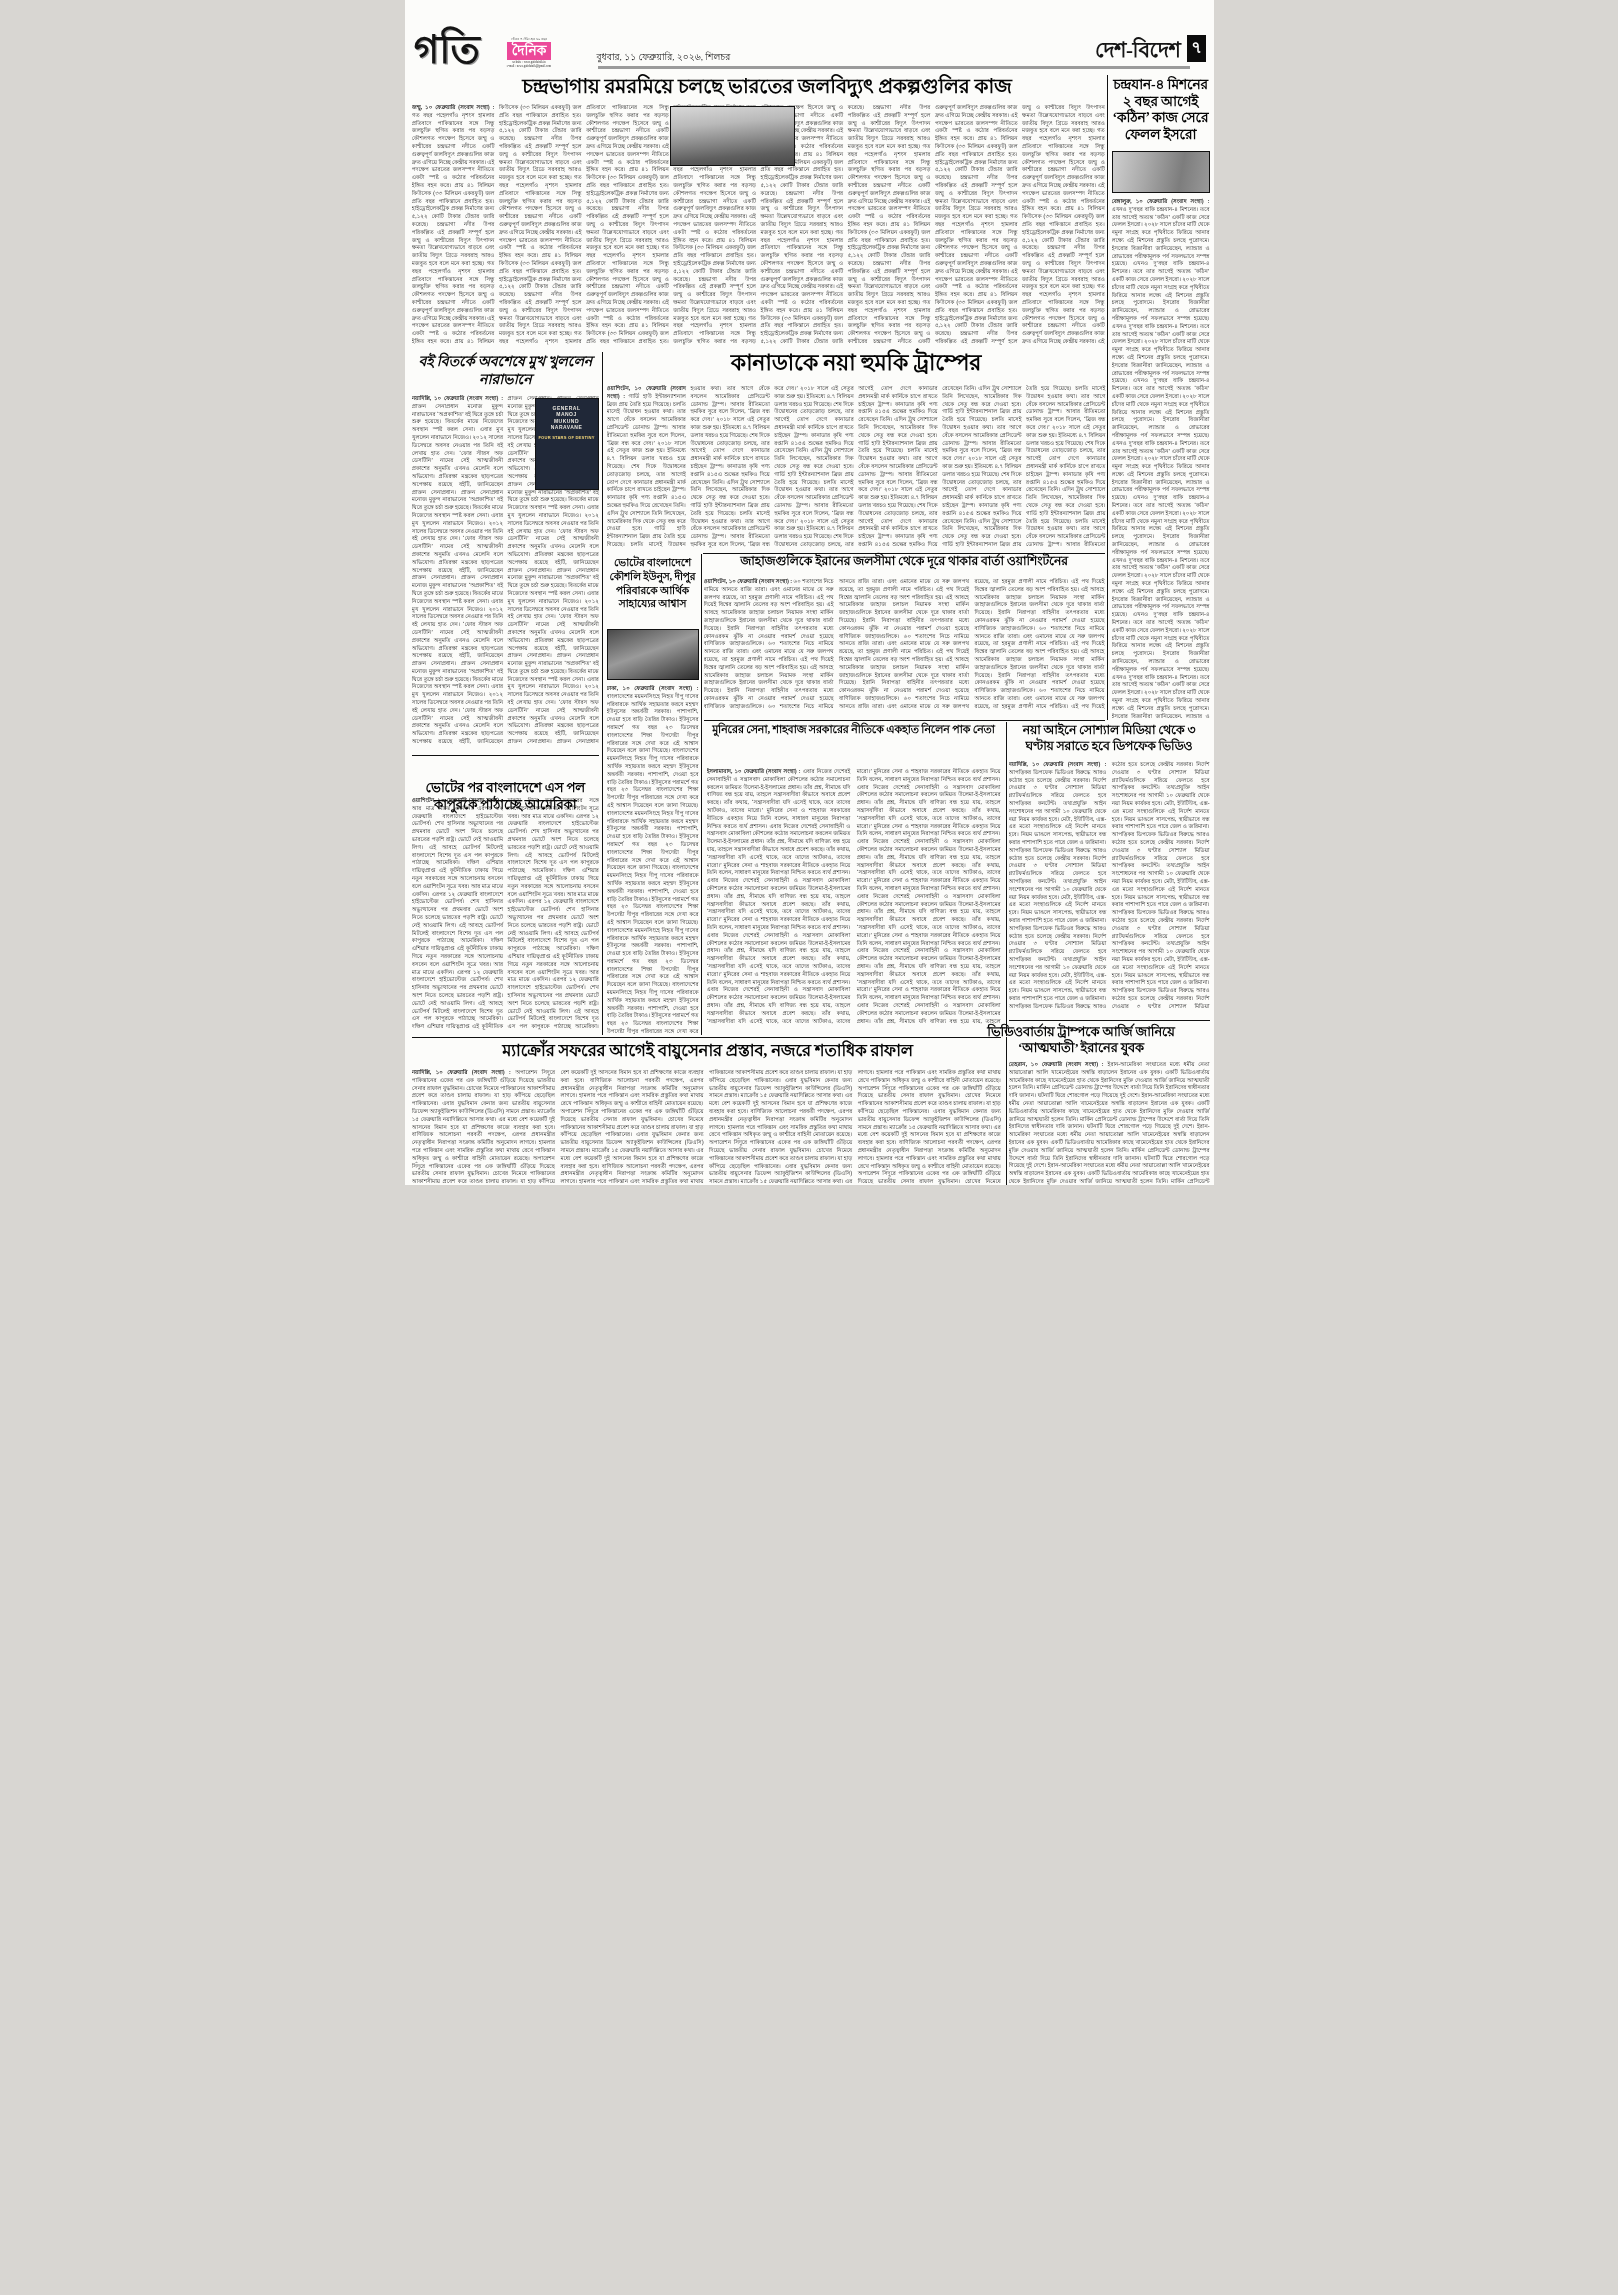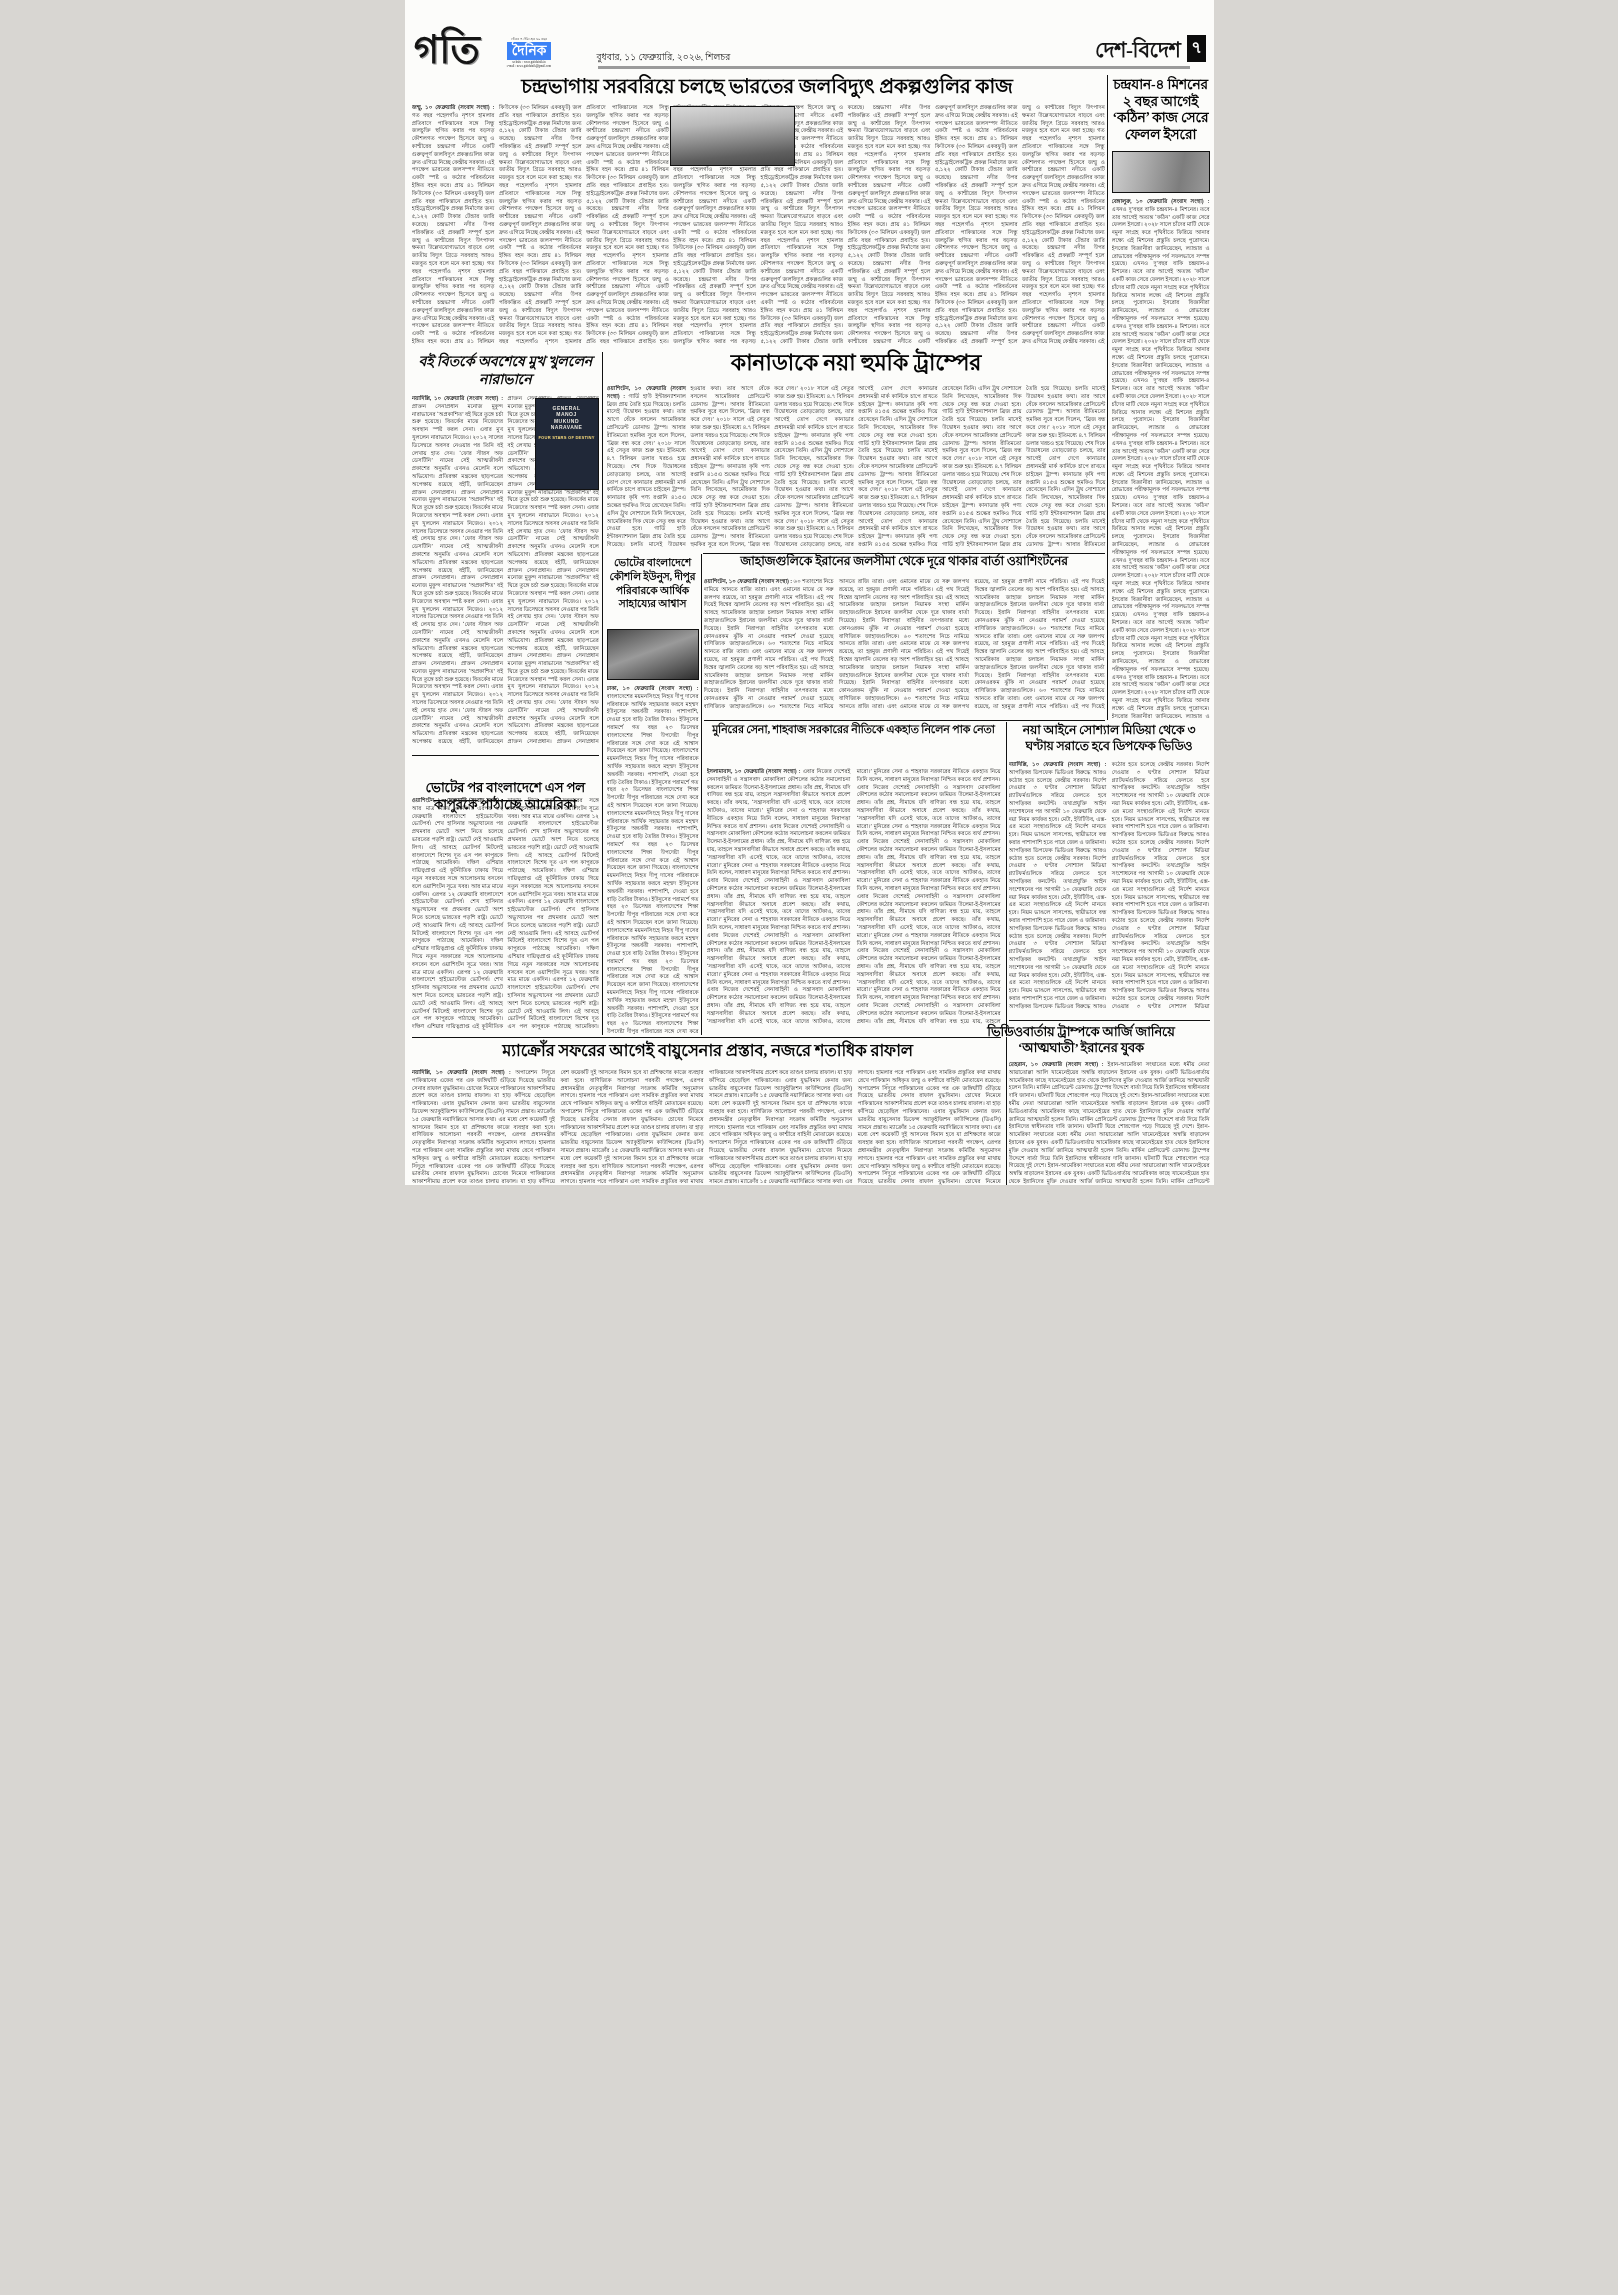--- a/index.html
+++ b/index.html
@@ -16,21 +16,21 @@
     overflow:hidden;column-fill:auto;
   }
   .dateline{font-weight:700;}
   .photo{border:0.9px solid #111;box-sizing:border-box;}
   .rule-h{background:#111;height:0.9px;}
   .rule-v{background:#111;width:0.5px;}
   
   .logo{font-size:39px;font-weight:900;line-height:.9;
         text-shadow:1.4px 1.4px 0 #9a9a9a;}
   .brand-top{font-size:3.2px;letter-spacing:0.1px;}
-  .brand-box{background:#3b82f6;color:#fff;font-size:13.8px;font-weight:900;
+  .brand-box{background:#ec4899;color:#fff;font-size:13.8px;font-weight:900;
              padding:0.5px 4.6px 1.8px;display:inline-block;line-height:1.1;}
   .brand-web{font-size:3px;color:#333;line-height:1.35;}
   .issue-date{font-size:9.2px;font-weight:400;}
   .section-title{font-size:21px;font-weight:900;letter-spacing:-0.5px;}
   .pagenum{background:#0c0c0c;color:#fff;font-size:16.5px;font-weight:700;
            width:19px;height:27px;display:flex;align-items:center;justify-content:center;}
   .gray-rule{background:#9b9b9b;height:2.8px;}
   .cover-txt{color:#e8e6df;font-family:"Liberation Sans","DejaVu Sans",sans-serif;
              font-weight:700;font-size:5px;line-height:1.3;letter-spacing:0.5px;}
   .cover-title{color:#f5d87a;font-size:4.1px;letter-spacing:0.2px;margin-top:4.6px;}
@@ -47,21 +47,21 @@
     <div class="brand-top">গৌরব ও ঐতিহ্যের ৬৯ বছর</div>
     <div class="brand-box">দৈনিক</div>
     <div class="brand-web">website : www.gatidainik.in</div>
     <div class="brand-web">e-mail : news.gatidainik@gmail.com</div>
   </div>
   <div class="abs issue-date" style="left:192px;top:19px;">বুধবার, ১১ ফেব্রুয়ারি, ২০২৬, শিলচর</div>
   <div class="abs gray-rule" style="left:193px;top:35px;width:592px;"></div>
   <div class="abs section-title" style="right:33px;top:2.8px;">দেশ-বিদেশ</div>
   <div class="abs pagenum" style="right:7.3px;top:3.7px;">৭</div>
 
-  <div class="abs hl center" style="left:39px;top:44px;width:647px;font-size:20px;">চন্দ্রভাগায় সরবরিয়ে চলছে ভারতের জলবিদ্যুৎ প্রকল্পগুলির কাজ</div>
+  <div class="abs hl center" style="left:39px;top:44px;width:647px;font-size:20px;">চন্দ্রভাগায় রমরমিয়ে চলছে ভারতের জলবিদ্যুৎ প্রকল্পগুলির কাজ</div>
   <div class="abs body-txt" style="left:7.3px;top:73px;width:693px;height:242px;column-count:8;column-gap:4.6px;">
     <span class="dateline">জম্মু, ১০ ফেব্রুয়ারি (সংবাদ সংস্থা) :</span>
     <span> গত বছর পহেলগাঁও নৃশংস হামলার প্রতিবাদে পাকিস্তানের সঙ্গে সিন্ধু জলচুক্তি স্থগিত করার পর বড়সড় কৌশলগত পদক্ষেপ হিসেবে জম্মু ও কাশ্মীরের চন্দ্রভাগা নদীতে একটি গুরুত্বপূর্ণ জলবিদ্যুৎ প্রকল্পগুলির কাজ দ্রুত এগিয়ে নিচ্ছে কেন্দ্রীয় সরকার। এই পদক্ষেপ ভারতের জলসম্পদ নীতিতে একটা স্পষ্ট ও কঠোর পরিবর্তনের ইঙ্গিত বহন করে। প্রায় ৪১ বিলিয়ন কিউসেক (৩৩ মিলিয়ন একরফুট) জল প্রতি বছর পাকিস্তানে প্রবাহিত হত। হাইড্রোইলেকট্রিক প্রকল্প নির্মাণের জন্য ৫,১২২ কোটি টাকার টেন্ডার জারি করেছে। চন্দ্রভাগা নদীর উপর পরিকল্পিত এই প্রকল্পটি সম্পূর্ণ হলে জম্মু ও কাশ্মীরের বিদ্যুৎ উৎপাদন ক্ষমতা উল্লেখযোগ্যভাবে বাড়বে এবং জাতীয় বিদ্যুৎ গ্রিডে সরবরাহ আরও মজবুত হবে বলে মনে করা হচ্ছে। গত বছর পহেলগাঁও নৃশংস হামলার প্রতিবাদে পাকিস্তানের সঙ্গে সিন্ধু জলচুক্তি স্থগিত করার পর বড়সড় কৌশলগত পদক্ষেপ হিসেবে জম্মু ও কাশ্মীরের চন্দ্রভাগা নদীতে একটি গুরুত্বপূর্ণ জলবিদ্যুৎ প্রকল্পগুলির কাজ দ্রুত এগিয়ে নিচ্ছে কেন্দ্রীয় সরকার। এই পদক্ষেপ ভারতের জলসম্পদ নীতিতে একটা স্পষ্ট ও কঠোর পরিবর্তনের ইঙ্গিত বহন করে। প্রায় ৪১ বিলিয়ন কিউসেক (৩৩ মিলিয়ন একরফুট) জল প্রতি বছর পাকিস্তানে প্রবাহিত হত। হাইড্রোইলেকট্রিক প্রকল্প নির্মাণের জন্য ৫,১২২ কোটি টাকার টেন্ডার জারি করেছে। চন্দ্রভাগা নদীর উপর পরিকল্পিত এই প্রকল্পটি সম্পূর্ণ হলে জম্মু ও কাশ্মীরের বিদ্যুৎ উৎপাদন ক্ষমতা উল্লেখযোগ্যভাবে বাড়বে এবং জাতীয় বিদ্যুৎ গ্রিডে সরবরাহ আরও মজবুত হবে বলে মনে করা হচ্ছে। গত বছর পহেলগাঁও নৃশংস হামলার প্রতিবাদে পাকিস্তানের সঙ্গে সিন্ধু জলচুক্তি স্থগিত করার পর বড়সড় কৌশলগত পদক্ষেপ হিসেবে জম্মু ও কাশ্মীরের চন্দ্রভাগা নদীতে একটি গুরুত্বপূর্ণ জলবিদ্যুৎ প্রকল্পগুলির কাজ দ্রুত এগিয়ে নিচ্ছে কেন্দ্রীয় সরকার। এই পদক্ষেপ ভারতের জলসম্পদ নীতিতে একটা স্পষ্ট ও কঠোর পরিবর্তনের ইঙ্গিত বহন করে। প্রায় ৪১ বিলিয়ন কিউসেক (৩৩ মিলিয়ন একরফুট) জল প্রতি বছর পাকিস্তানে প্রবাহিত হত। হাইড্রোইলেকট্রিক প্রকল্প নির্মাণের জন্য ৫,১২২ কোটি টাকার টেন্ডার জারি করেছে। চন্দ্রভাগা নদীর উপর পরিকল্পিত এই প্রকল্পটি সম্পূর্ণ হলে জম্মু ও কাশ্মীরের বিদ্যুৎ উৎপাদন ক্ষমতা উল্লেখযোগ্যভাবে বাড়বে এবং জাতীয় বিদ্যুৎ গ্রিডে সরবরাহ আরও মজবুত হবে বলে মনে করা হচ্ছে। গত বছর পহেলগাঁও নৃশংস হামলার প্রতিবাদে পাকিস্তানের সঙ্গে সিন্ধু জলচুক্তি স্থগিত করার পর বড়সড় কৌশলগত পদক্ষেপ হিসেবে জম্মু ও কাশ্মীরের চন্দ্রভাগা নদীতে একটি গুরুত্বপূর্ণ জলবিদ্যুৎ প্রকল্পগুলির কাজ দ্রুত এগিয়ে নিচ্ছে কেন্দ্রীয় সরকার। এই পদক্ষেপ ভারতের জলসম্পদ নীতিতে একটা স্পষ্ট ও কঠোর পরিবর্তনের ইঙ্গিত বহন করে। প্রায় ৪১ বিলিয়ন কিউসেক (৩৩ মিলিয়ন একরফুট) জল প্রতি বছর পাকিস্তানে প্রবাহিত হত। হাইড্রোইলেকট্রিক প্রকল্প নির্মাণের জন্য ৫,১২২ কোটি টাকার টেন্ডার জারি করেছে। চন্দ্রভাগা নদীর উপর পরিকল্পিত এই প্রকল্পটি সম্পূর্ণ হলে জম্মু ও কাশ্মীরের বিদ্যুৎ উৎপাদন ক্ষমতা উল্লেখযোগ্যভাবে বাড়বে এবং জাতীয় বিদ্যুৎ গ্রিডে সরবরাহ আরও মজবুত হবে বলে মনে করা হচ্ছে। গত বছর পহেলগাঁও নৃশংস হামলার প্রতিবাদে পাকিস্তানের সঙ্গে সিন্ধু জলচুক্তি স্থগিত করার পর বড়সড় কৌশলগত পদক্ষেপ হিসেবে জম্মু ও কাশ্মীরের চন্দ্রভাগা নদীতে একটি গুরুত্বপূর্ণ জলবিদ্যুৎ প্রকল্পগুলির কাজ দ্রুত এগিয়ে নিচ্ছে কেন্দ্রীয় সরকার। এই পদক্ষেপ ভারতের জলসম্পদ নীতিতে একটা স্পষ্ট ও কঠোর পরিবর্তনের ইঙ্গিত বহন করে। প্রায় ৪১ বিলিয়ন কিউসেক (৩৩ মিলিয়ন একরফুট) জল প্রতি বছর পাকিস্তানে প্রবাহিত হত। হাইড্রোইলেকট্রিক প্রকল্প নির্মাণের জন্য ৫,১২২ কোটি টাকার টেন্ডার জারি করেছে। চন্দ্রভাগা নদীর উপর পরিকল্পিত এই প্রকল্পটি সম্পূর্ণ হলে জম্মু ও কাশ্মীরের বিদ্যুৎ উৎপাদন ক্ষমতা উল্লেখযোগ্যভাবে বাড়বে এবং জাতীয় বিদ্যুৎ গ্রিডে সরবরাহ আরও মজবুত হবে বলে মনে করা হচ্ছে। গত বছর পহেলগাঁও নৃশংস হামলার প্রতিবাদে পাকিস্তানের সঙ্গে সিন্ধু জলচুক্তি স্থগিত করার পর বড়সড় কৌশলগত পদক্ষেপ হিসেবে জম্মু ও কাশ্মীরের চন্দ্রভাগা নদীতে একটি গুরুত্বপূর্ণ জলবিদ্যুৎ প্রকল্পগুলির কাজ দ্রুত এগিয়ে নিচ্ছে কেন্দ্রীয় সরকার। এই পদক্ষেপ ভারতের জলসম্পদ নীতিতে একটা স্পষ্ট ও কঠোর পরিবর্তনের ইঙ্গিত বহন করে। প্রায় ৪১ বিলিয়ন কিউসেক (৩৩ মিলিয়ন একরফুট) জল প্রতি বছর পাকিস্তানে প্রবাহিত হত। হাইড্রোইলেকট্রিক প্রকল্প নির্মাণের জন্য ৫,১২২ কোটি টাকার টেন্ডার জারি করেছে। চন্দ্রভাগা নদীর উপর পরিকল্পিত এই প্রকল্পটি সম্পূর্ণ হলে জম্মু ও কাশ্মীরের বিদ্যুৎ উৎপাদন ক্ষমতা উল্লেখযোগ্যভাবে বাড়বে এবং জাতীয় বিদ্যুৎ গ্রিডে সরবরাহ আরও মজবুত হবে বলে মনে করা হচ্ছে। গত বছর পহেলগাঁও নৃশংস হামলার প্রতিবাদে পাকিস্তানের সঙ্গে সিন্ধু জলচুক্তি স্থগিত করার পর বড়সড় কৌশলগত পদক্ষেপ হিসেবে জম্মু ও কাশ্মীরের চন্দ্রভাগা নদীতে একটি গুরুত্বপূর্ণ জলবিদ্যুৎ প্রকল্পগুলির কাজ দ্রুত এগিয়ে নিচ্ছে কেন্দ্রীয় সরকার। এই পদক্ষেপ ভারতের জলসম্পদ নীতিতে একটা স্পষ্ট ও কঠোর পরিবর্তনের ইঙ্গিত বহন করে। প্রায় ৪১ বিলিয়ন কিউসেক (৩৩ মিলিয়ন একরফুট) জল প্রতি বছর পাকিস্তানে প্রবাহিত হত। হাইড্রোইলেকট্রিক প্রকল্প নির্মাণের জন্য ৫,১২২ কোটি টাকার টেন্ডার জারি করেছে। চন্দ্রভাগা নদীর উপর পরিকল্পিত এই প্রকল্পটি সম্পূর্ণ হলে জম্মু ও কাশ্মীরের বিদ্যুৎ উৎপাদন ক্ষমতা উল্লেখযোগ্যভাবে বাড়বে এবং জাতীয় বিদ্যুৎ গ্রিডে সরবরাহ আরও মজবুত হবে বলে মনে করা হচ্ছে। গত বছর পহেলগাঁও নৃশংস হামলার প্রতিবাদে পাকিস্তানের সঙ্গে সিন্ধু জলচুক্তি স্থগিত করার পর বড়সড় কৌশলগত পদক্ষেপ হিসেবে জম্মু ও কাশ্মীরের চন্দ্রভাগা নদীতে একটি গুরুত্বপূর্ণ জলবিদ্যুৎ প্রকল্পগুলির কাজ দ্রুত এগিয়ে নিচ্ছে কেন্দ্রীয় সরকার। এই পদক্ষেপ ভারতের জলসম্পদ নীতিতে একটা স্পষ্ট ও কঠোর পরিবর্তনের ইঙ্গিত বহন করে। প্রায় ৪১ বিলিয়ন কিউসেক (৩৩ মিলিয়ন একরফুট) জল প্রতি বছর পাকিস্তানে প্রবাহিত হত। হাইড্রোইলেকট্রিক প্রকল্প নির্মাণের জন্য ৫,১২২ কোটি টাকার টেন্ডার জারি করেছে। চন্দ্রভাগা নদীর উপর পরিকল্পিত এই প্রকল্পটি সম্পূর্ণ হলে জম্মু ও কাশ্মীরের বিদ্যুৎ উৎপাদন ক্ষমতা উল্লেখযোগ্যভাবে বাড়বে এবং জাতীয় বিদ্যুৎ গ্রিডে সরবরাহ আরও মজবুত হবে বলে মনে করা হচ্ছে। গত বছর পহেলগাঁও নৃশংস হামলার প্রতিবাদে পাকিস্তানের সঙ্গে সিন্ধু জলচুক্তি স্থগিত করার পর বড়সড় কৌশলগত পদক্ষেপ হিসেবে জম্মু ও কাশ্মীরের চন্দ্রভাগা নদীতে একটি গুরুত্বপূর্ণ জলবিদ্যুৎ প্রকল্পগুলির কাজ দ্রুত এগিয়ে নিচ্ছে কেন্দ্রীয় সরকার। এই পদক্ষেপ ভারতের জলসম্পদ নীতিতে একটা স্পষ্ট ও কঠোর পরিবর্তনের ইঙ্গিত বহন করে। প্রায় ৪১ বিলিয়ন কিউসেক (৩৩ মিলিয়ন একরফুট) জল প্রতি বছর পাকিস্তানে প্রবাহিত হত। হাইড্রোইলেকট্রিক প্রকল্প নির্মাণের জন্য ৫,১২২ কোটি টাকার টেন্ডার জারি করেছে। চন্দ্রভাগা নদীর উপর পরিকল্পিত এই প্রকল্পটি সম্পূর্ণ হলে জম্মু ও কাশ্মীরের বিদ্যুৎ উৎপাদন ক্ষমতা উল্লেখযোগ্যভাবে বাড়বে এবং জাতীয় বিদ্যুৎ গ্রিডে সরবরাহ আরও মজবুত হবে বলে মনে করা হচ্ছে। গত বছর পহেলগাঁও নৃশংস হামলার প্রতিবাদে পাকিস্তানের সঙ্গে সিন্ধু জলচুক্তি স্থগিত করার পর বড়সড় কৌশলগত পদক্ষেপ হিসেবে জম্মু ও কাশ্মীরের চন্দ্রভাগা নদীতে একটি গুরুত্বপূর্ণ জলবিদ্যুৎ প্রকল্পগুলির কাজ দ্রুত এগিয়ে নিচ্ছে কেন্দ্রীয় সরকার। এই পদক্ষেপ ভারতের জলসম্পদ নীতিতে একটা স্পষ্ট ও কঠোর পরিবর্তনের ইঙ্গিত বহন করে। প্রায় ৪১ বিলিয়ন কিউসেক (৩৩ মিলিয়ন একরফুট) জল প্রতি বছর পাকিস্তানে প্রবাহিত হত। হাইড্রোইলেকট্রিক প্রকল্প নির্মাণের জন্য ৫,১২২ কোটি টাকার টেন্ডার জারি করেছে। চন্দ্রভাগা নদীর উপর পরিকল্পিত এই প্রকল্পটি সম্পূর্ণ হলে জম্মু ও কাশ্মীরের বিদ্যুৎ উৎপাদন ক্ষমতা উল্লেখযোগ্যভাবে বাড়বে এবং জাতীয় বিদ্যুৎ গ্রিডে সরবরাহ আরও মজবুত হবে বলে মনে করা হচ্ছে। গত বছর পহেলগাঁও নৃশংস হামলার প্রতিবাদে পাকিস্তানের সঙ্গে সিন্ধু জলচুক্তি স্থগিত করার পর বড়সড় কৌশলগত পদক্ষেপ হিসেবে জম্মু ও কাশ্মীরের চন্দ্রভাগা নদীতে একটি গুরুত্বপূর্ণ জলবিদ্যুৎ প্রকল্পগুলির কাজ দ্রুত এগিয়ে নিচ্ছে কেন্দ্রীয় সরকার। এই পদক্ষেপ ভারতের জলসম্পদ নীতিতে একটা স্পষ্ট ও কঠোর পরিবর্তনের ইঙ্গিত বহন করে। প্রায় ৪১ বিলিয়ন কিউসেক (৩৩ মিলিয়ন একরফুট) জল প্রতি বছর পাকিস্তানে প্রবাহিত হত। হাইড্রোইলেকট্রিক প্রকল্প নির্মাণের জন্য ৫,১২২ কোটি টাকার টেন্ডার জারি করেছে। চন্দ্রভাগা নদীর উপর পরিকল্পিত এই প্রকল্পটি সম্পূর্ণ হলে জম্মু ও কাশ্মীরের বিদ্যুৎ উৎপাদন ক্ষমতা উল্লেখযোগ্যভাবে বাড়বে এবং জাতীয় বিদ্যুৎ গ্রিডে সরবরাহ আরও মজবুত হবে বলে মনে করা হচ্ছে। গত বছর পহেলগাঁও নৃশংস হামলার প্রতিবাদে পাকিস্তানের সঙ্গে সিন্ধু জলচুক্তি স্থগিত করার পর বড়সড় কৌশলগত পদক্ষেপ হিসেবে জম্মু ও কাশ্মীরের চন্দ্রভাগা নদীতে একটি গুরুত্বপূর্ণ জলবিদ্যুৎ প্রকল্পগুলির কাজ দ্রুত এগিয়ে নিচ্ছে কেন্দ্রীয় সরকার। এই পদক্ষেপ ভারতের জলসম্পদ নীতিতে একটা স্পষ্ট ও কঠোর পরিবর্তনের ইঙ্গিত বহন করে। প্রায় ৪১ বিলিয়ন কিউসেক (৩৩ মিলিয়ন একরফুট) জল প্রতি বছর পাকিস্তানে প্রবাহিত হত। হাইড্রোইলেকট্রিক প্রকল্প নির্মাণের জন্য ৫,১২২ কোটি টাকার টেন্ডার জারি করেছে। চন্দ্রভাগা নদীর উপর পরিকল্পিত এই প্রকল্পটি সম্পূর্ণ হলে জম্মু ও কাশ্মীরের বিদ্যুৎ উৎপাদন ক্ষমতা উল্লেখযোগ্যভাবে বাড়বে এবং জাতীয় বিদ্যুৎ গ্রিডে সরবরাহ আরও মজবুত হবে বলে মনে করা হচ্ছে। গত বছর পহেলগাঁও নৃশংস হামলার প্রতিবাদে পাকিস্তানের সঙ্গে সিন্ধু জলচুক্তি স্থগিত করার পর বড়সড় কৌশলগত পদক্ষেপ হিসেবে জম্মু ও কাশ্মীরের চন্দ্রভাগা নদীতে একটি গুরুত্বপূর্ণ জলবিদ্যুৎ প্রকল্পগুলির কাজ দ্রুত এগিয়ে নিচ্ছে কেন্দ্রীয় সরকার। এই পদক্ষেপ ভারতের জলসম্পদ নীতিতে একটা স্পষ্ট ও কঠোর পরিবর্তনের ইঙ্গিত বহন করে। প্রায় ৪১ বিলিয়ন কিউসেক (৩৩ মিলিয়ন একরফুট) জল প্রতি বছর পাকিস্তানে প্রবাহিত হত। হাইড্রোইলেকট্রিক প্রকল্প নির্মাণের জন্য ৫,১২২ কোটি টাকার টেন্ডার জারি করেছে। চন্দ্রভাগা নদীর উপর পরিকল্পিত এই প্রকল্পটি সম্পূর্ণ হলে জম্মু ও কাশ্মীরের বিদ্যুৎ উৎপাদন ক্ষমতা উল্লেখযোগ্যভাবে বাড়বে এবং জাতীয় বিদ্যুৎ গ্রিডে সরবরাহ আরও মজবুত হবে বলে মনে করা হচ্ছে।</span>
   </div>
   <div class="abs photo" style="left:265px;top:75px;width:125px;height:60px;
        background:linear-gradient(175deg,#d8d8d8 0%,#b9b9b9 30%,#8d8d8d 55%,#5f5f5f 80%,#494949 100%);"></div>
 
   <div class="abs rule-v" style="left:702px;top:44px;height:645px;"></div>
   <div class="abs hl center" style="left:707px;top:46px;width:98px;font-size:13.8px;line-height:1.2;">চন্দ্রযান-৪ মিশনের ২ বছর আগেই ‘কঠিন’ কাজ সেরে ফেলল ইসরো</div>
   <div class="abs photo" style="left:707px;top:120px;width:98px;height:42px;

